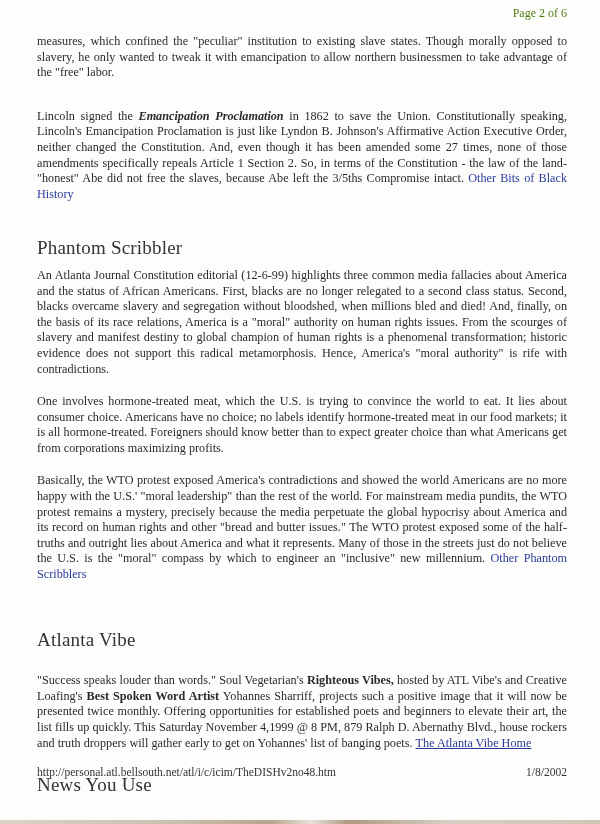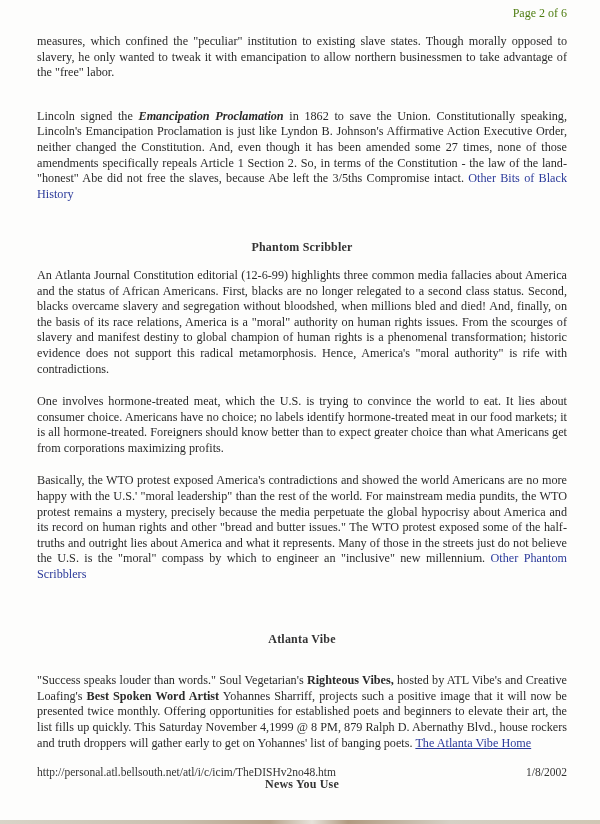--- a/index.html
+++ b/index.html
@@ -14,29 +14,29 @@
       font-size: 12px; color: #4d7c0f;
     }
     .content {
       position: absolute; left: 37px; top: 34px; width: 530px;
       font-size: 12.2px; line-height: 15.6px; text-align: justify;
     }
     p { margin: 0; }
     .p1 { margin-top: 0; }
     .p2 { margin-top: 28px; }
     .heading {
-      text-align: center; font-weight: bold; font-size: 12px;
+      text-align: left; font-weight: normal; font-size: 19px;
       color: #333; letter-spacing: 0.2px;
     }
     .h-phantom { margin-top: 38px; margin-bottom: 12px; }
     .gap { margin-top: 17px; }
     .h-vibe { margin-top: 49px; margin-bottom: 26px; }
     .h-news { margin-top: 26px; }
     a { color: #2b3a9a; text-decoration: none; }
-    a.ul { text-decoration: underline; }
+    a.ul { text-decoration: underline; font-family: Liberation Serif, serif; }
     .footer-url {
       position: absolute; left: 37px; top: 766px; font-size: 11.5px; color: #333;
     }
     .footer-date {
       position: absolute; right: 33px; top: 766px; font-size: 11.5px; color: #333;
     }
     .scan-edge {
       position: absolute; left: 0; right: 0; bottom: 0; height: 4px;
       background: linear-gradient(90deg, #d8d4c8 0%, #c9bfae 30%, #b8a48c 45%, #e6e2da 52%, #b09a80 58%, #d5d0c5 75%, #cfc6b4 100%);
     }

